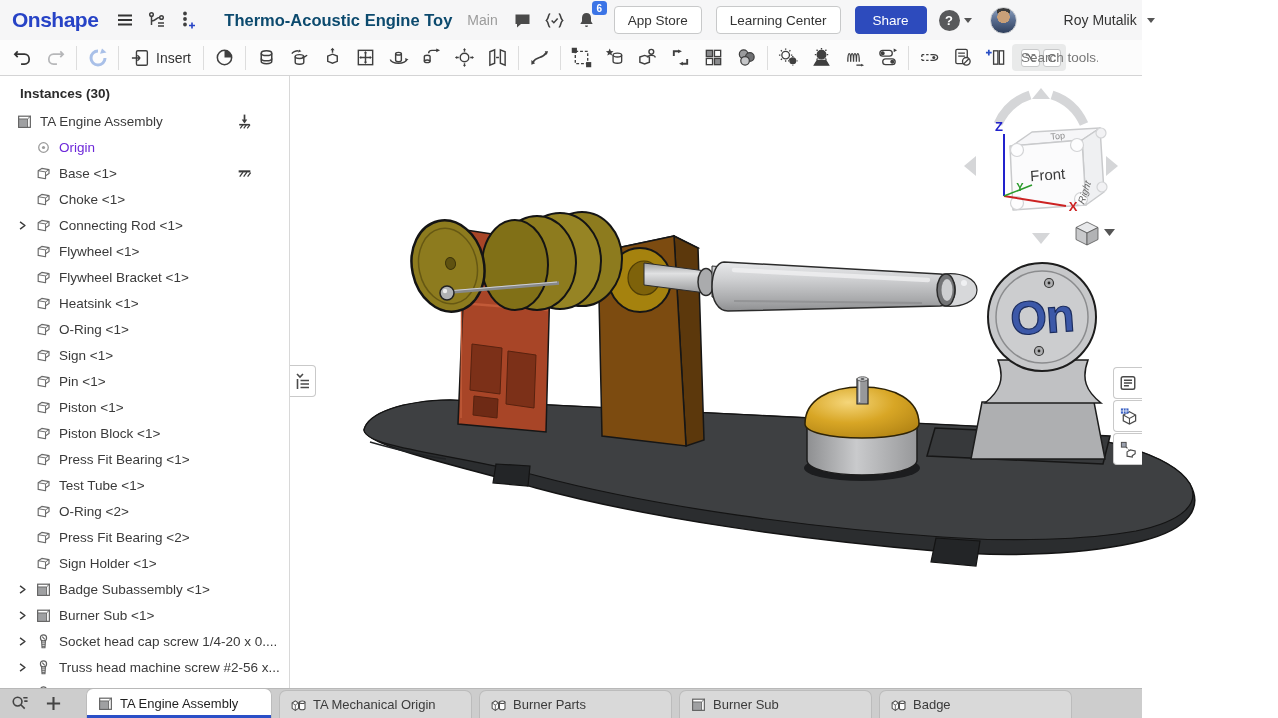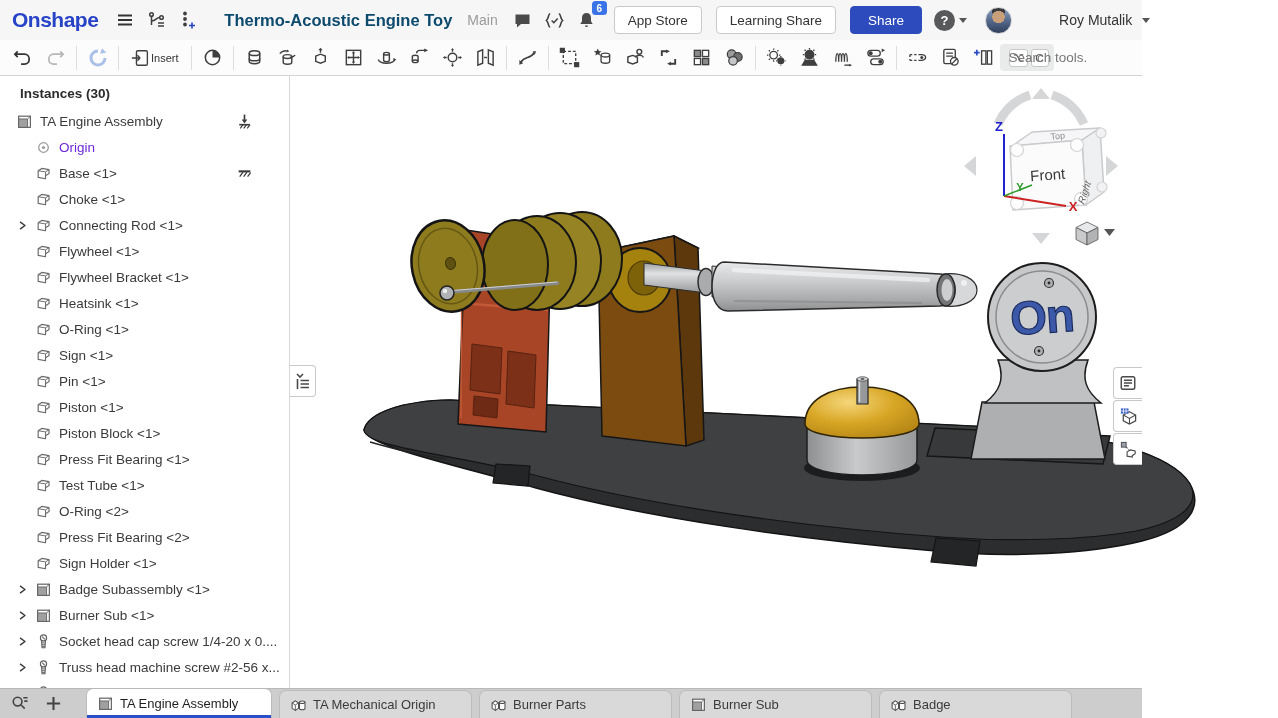--- a/index.html
+++ b/index.html
@@ -33,21 +33,21 @@
       radial-gradient(circle at 50% 8%, #3a3b3d 0 26%, rgba(0,0,0,0) 27%),
       linear-gradient(180deg,#8fa3c0 0%,#5b6f92 45%,#2f3f5c 100%);
     border:1px solid #cfd0d2; }
   .user-name { font-size:14px; color:#333; margin-left:7px; white-space:nowrap;padding-left:34px; }
 
   
   .tb { height:36px; flex:none; background:#fcfcfc; border-bottom:1px solid #d4d4d5;
     display:flex; align-items:center; padding:0 6px; }
   .tbtn { width:33px; height:30px; border:none; background:transparent; display:flex;
     align-items:center; justify-content:center; border-radius:4px; cursor:pointer; flex:none; }
-  .tbtn.wide { width:auto; padding:0 8px; font-family:inherit; font-size:11px; color:#333; }
+  .tbtn.wide { width:auto; padding:0 8px; gap:5px; font-family:inherit; font-size:14px; color:#333; }
   .tsep { width:1px; height:24px; background:#ddd; margin:0 4px; flex:none; }
   .searchtools { margin-left:auto; margin-right:132px; position:relative; width:132px; height:27px;
     background:#e9eaea; border-radius:4px; display:flex; align-items:center; padding:0 5px 0 9px; }
   .searchtools input { position:absolute; inset:0; border:none; background:transparent; outline:none;
     font-family:inherit; font-size:13.5px; color:#777; padding-left:9px; width:86px; }
   .searchtools input::placeholder { color:#777; opacity:1; }
   .keycap { margin-left:auto; background:#fff; border:1px solid #c7c8c9; border-radius:3px;
     min-width:18px; height:18px; display:flex; align-items:center; justify-content:center;
     font-size:11.5px; color:#555; padding:0 3px; flex:none; }
   .keycap + .keycap { margin-left:3px; }
@@ -181,21 +181,21 @@
         <path d="M8,9.5 L10.3,11.8 L14.3,7.3"></path>
       </svg>
     </span>
     <span class="hicon bell-wrap">
       <svg width="19" height="19" viewBox="0 0 19 19">
           <path d="M9.5,2 C6.8,2 5,4 5,6.8 V10.3 L3.3,13 H15.7 L14,10.3 V6.8 C14,4 12.2,2 9.5,2 Z M8,14.5 a1.5,1.5 0 0 0 3,0" fill="#4a4a4a"></path>
         </svg>
       <span class="badge">6</span>
     </span>
     <button class="hbtn">App Store</button>
-    <button class="hbtn">Learning Share</button>
+    <button class="hbtn">Learning Center</button>
     <button class="hbtn primary">Share</button>
     <span class="hicon" style="width:auto;margin-left:6px;">
       <span class="help-circle">?</span>
       <span class="caret"></span>
     </span>
     <span class="avatar"></span>
     <span class="user-name">Roy Mutalik</span>
     <span class="caret"></span>
   </div>
 

